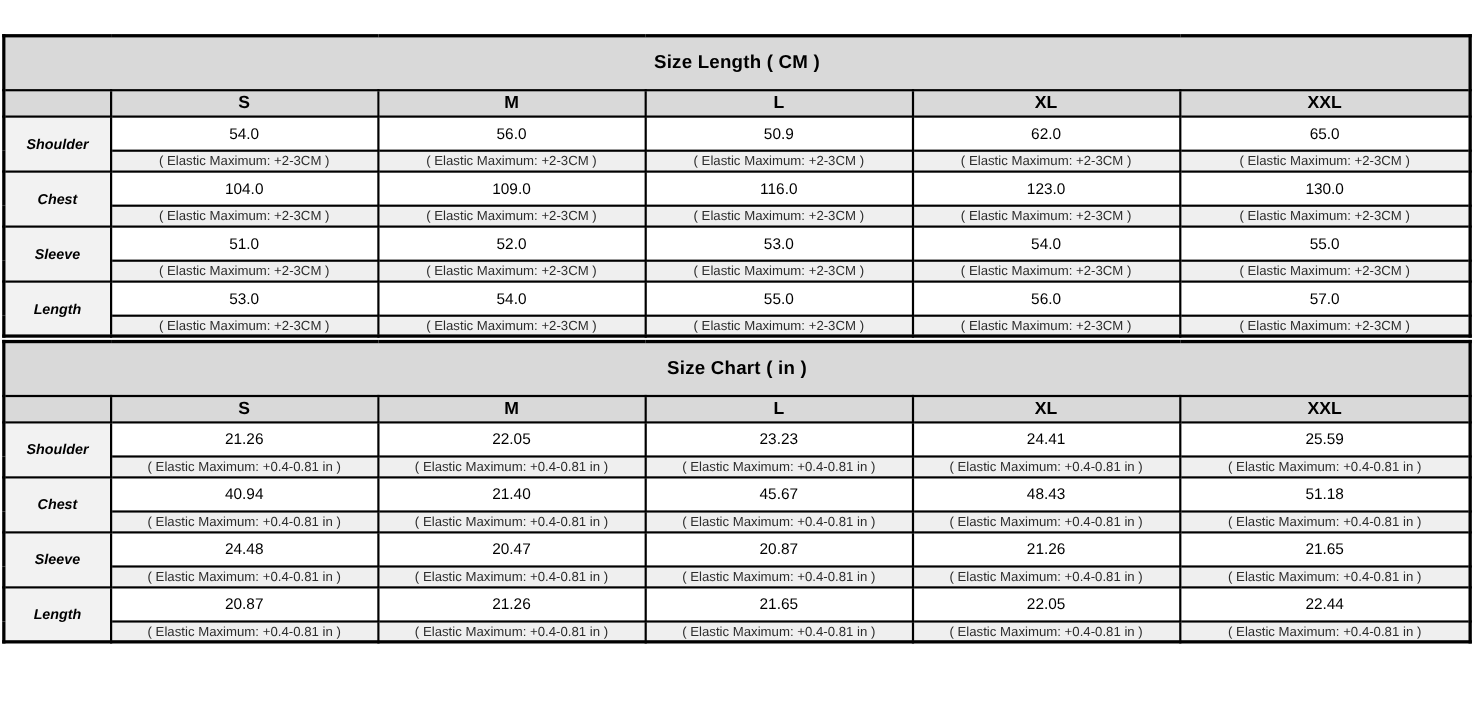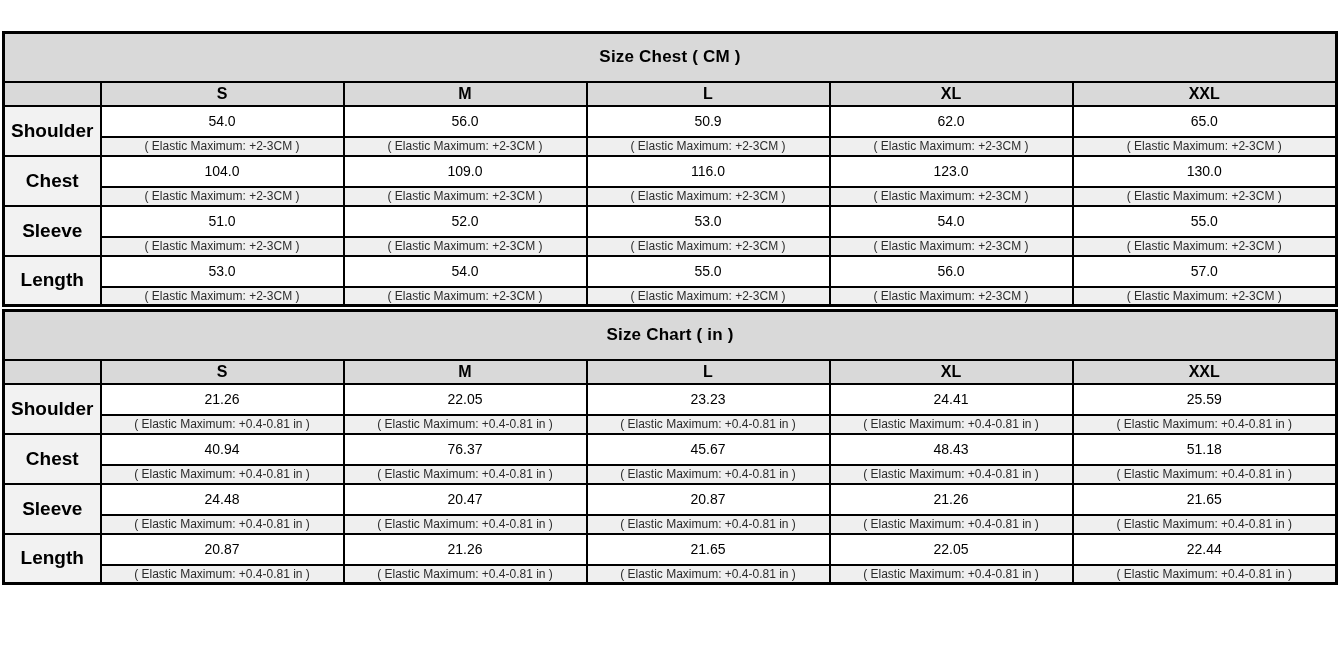--- a/index.html
+++ b/index.html
@@ -46,22 +46,23 @@
   }
   .header-row td{
     height:24px;
     background:var(--title-bg);
     font-size:16px;
     font-weight:bold;
   }
   .header-row td.corner{background:var(--title-bg);}
   td.label{
     background:var(--label-bg);
-    font-size:19px;
+    font-size:13px;
     font-weight:bold;
+    font-style:italic;
   }
   .value-row td.value{
     height:31px;
     background:var(--value-bg);
     font-size:14px;
     font-weight:normal;
   }
   .note-row td.note{
     height:19px;
     background:var(--note-bg);
@@ -80,21 +81,21 @@
         <colgroup>
           <col style="width:97px">
           <col style="width:243px">
           <col style="width:243px">
           <col style="width:243px">
           <col style="width:243px">
           <col>
         </colgroup>
         <tbody>
           <tr class="title-row">
-            <td colspan="6">Size Chest ( CM )</td>
+            <td colspan="6">Size Length ( CM )</td>
           </tr>
           <tr class="header-row">
             <td class="corner"></td>
             <td>S</td>
             <td>M</td>
             <td>L</td>
             <td>XL</td>
             <td>XXL</td>
           </tr>
           <tr class="value-row">
@@ -193,21 +194,21 @@
           <tr class="note-row">
             <td class="note">( Elastic Maximum:  +0.4-0.81 in )</td>
             <td class="note">( Elastic Maximum:  +0.4-0.81 in )</td>
             <td class="note">( Elastic Maximum:  +0.4-0.81 in )</td>
             <td class="note">( Elastic Maximum:  +0.4-0.81 in )</td>
             <td class="note">( Elastic Maximum:  +0.4-0.81 in )</td>
           </tr>
           <tr class="value-row">
             <td class="label" rowspan="2">Chest</td>
             <td class="value">40.94</td>
-            <td class="value">76.37</td>
+            <td class="value">21.40</td>
             <td class="value">45.67</td>
             <td class="value">48.43</td>
             <td class="value">51.18</td>
           </tr>
           <tr class="note-row">
             <td class="note">( Elastic Maximum:  +0.4-0.81 in )</td>
             <td class="note">( Elastic Maximum:  +0.4-0.81 in )</td>
             <td class="note">( Elastic Maximum:  +0.4-0.81 in )</td>
             <td class="note">( Elastic Maximum:  +0.4-0.81 in )</td>
             <td class="note">( Elastic Maximum:  +0.4-0.81 in )</td>

